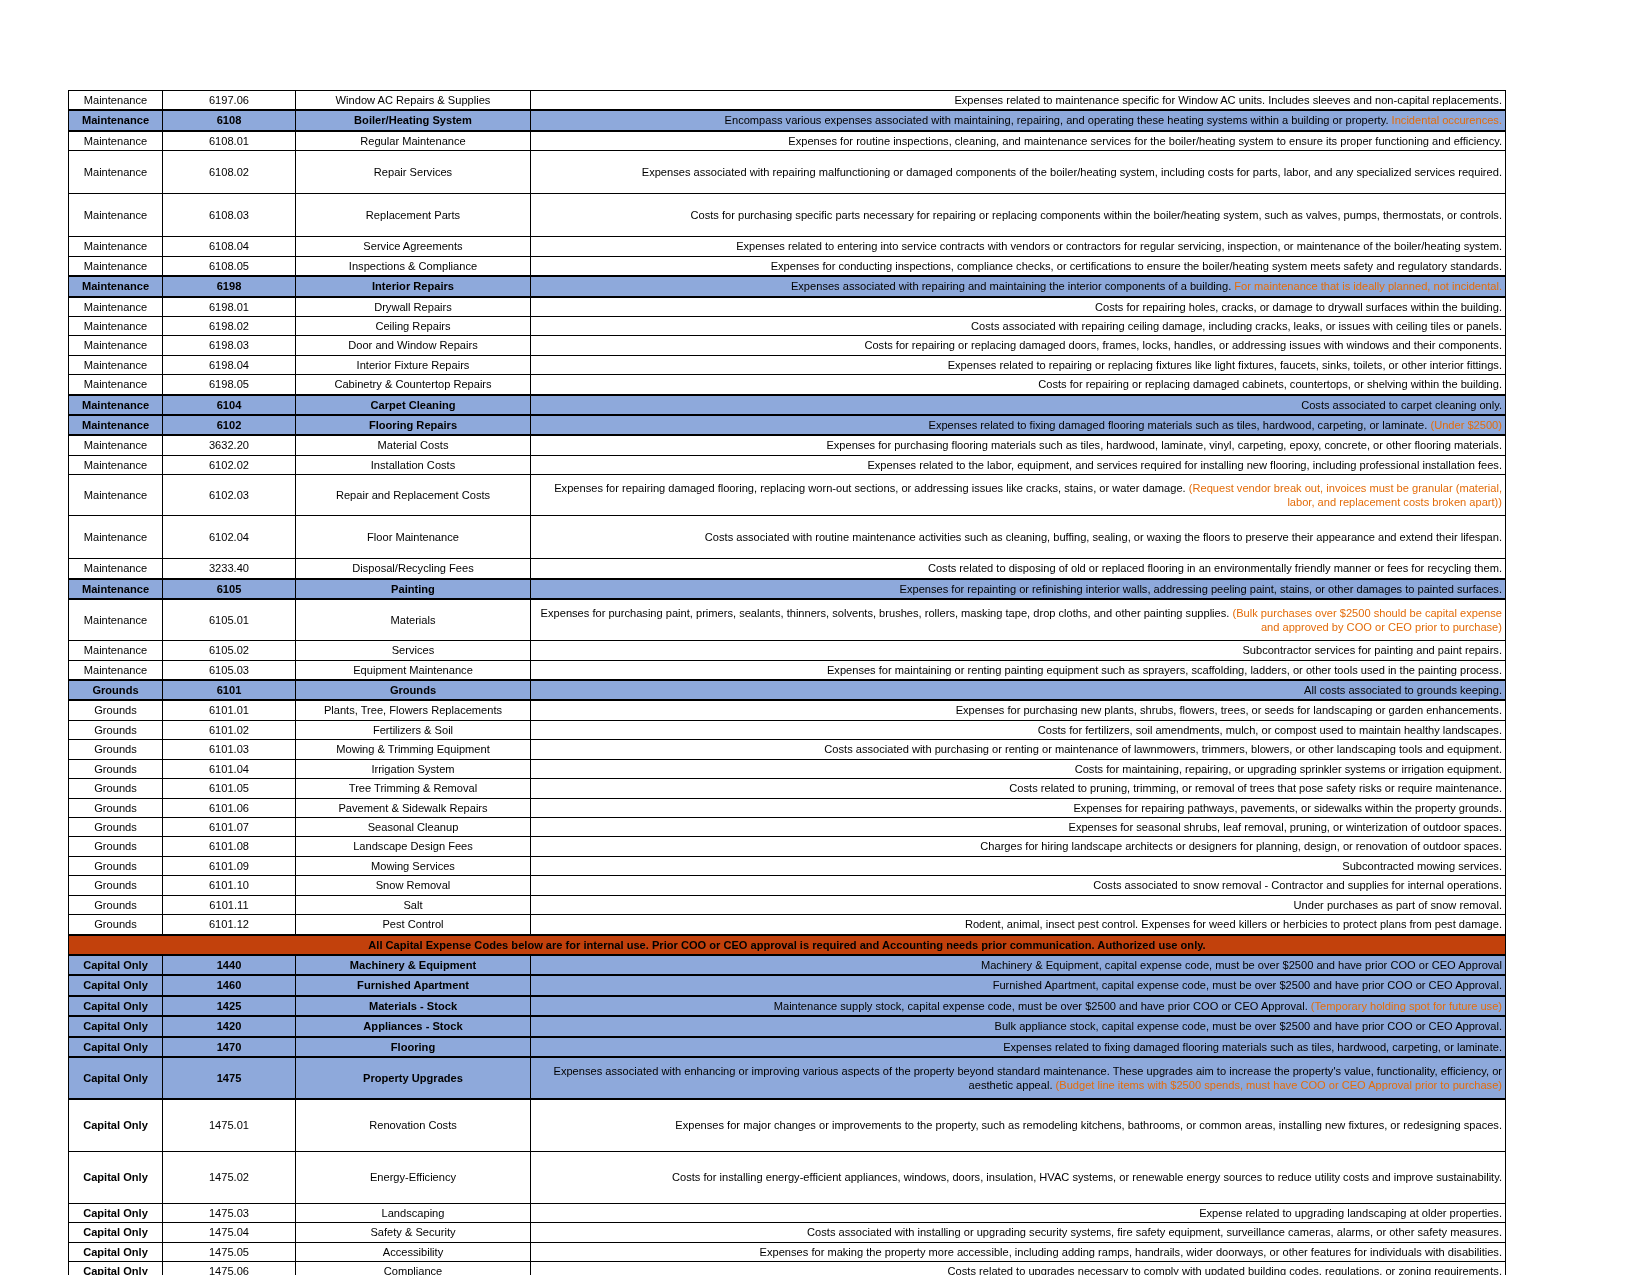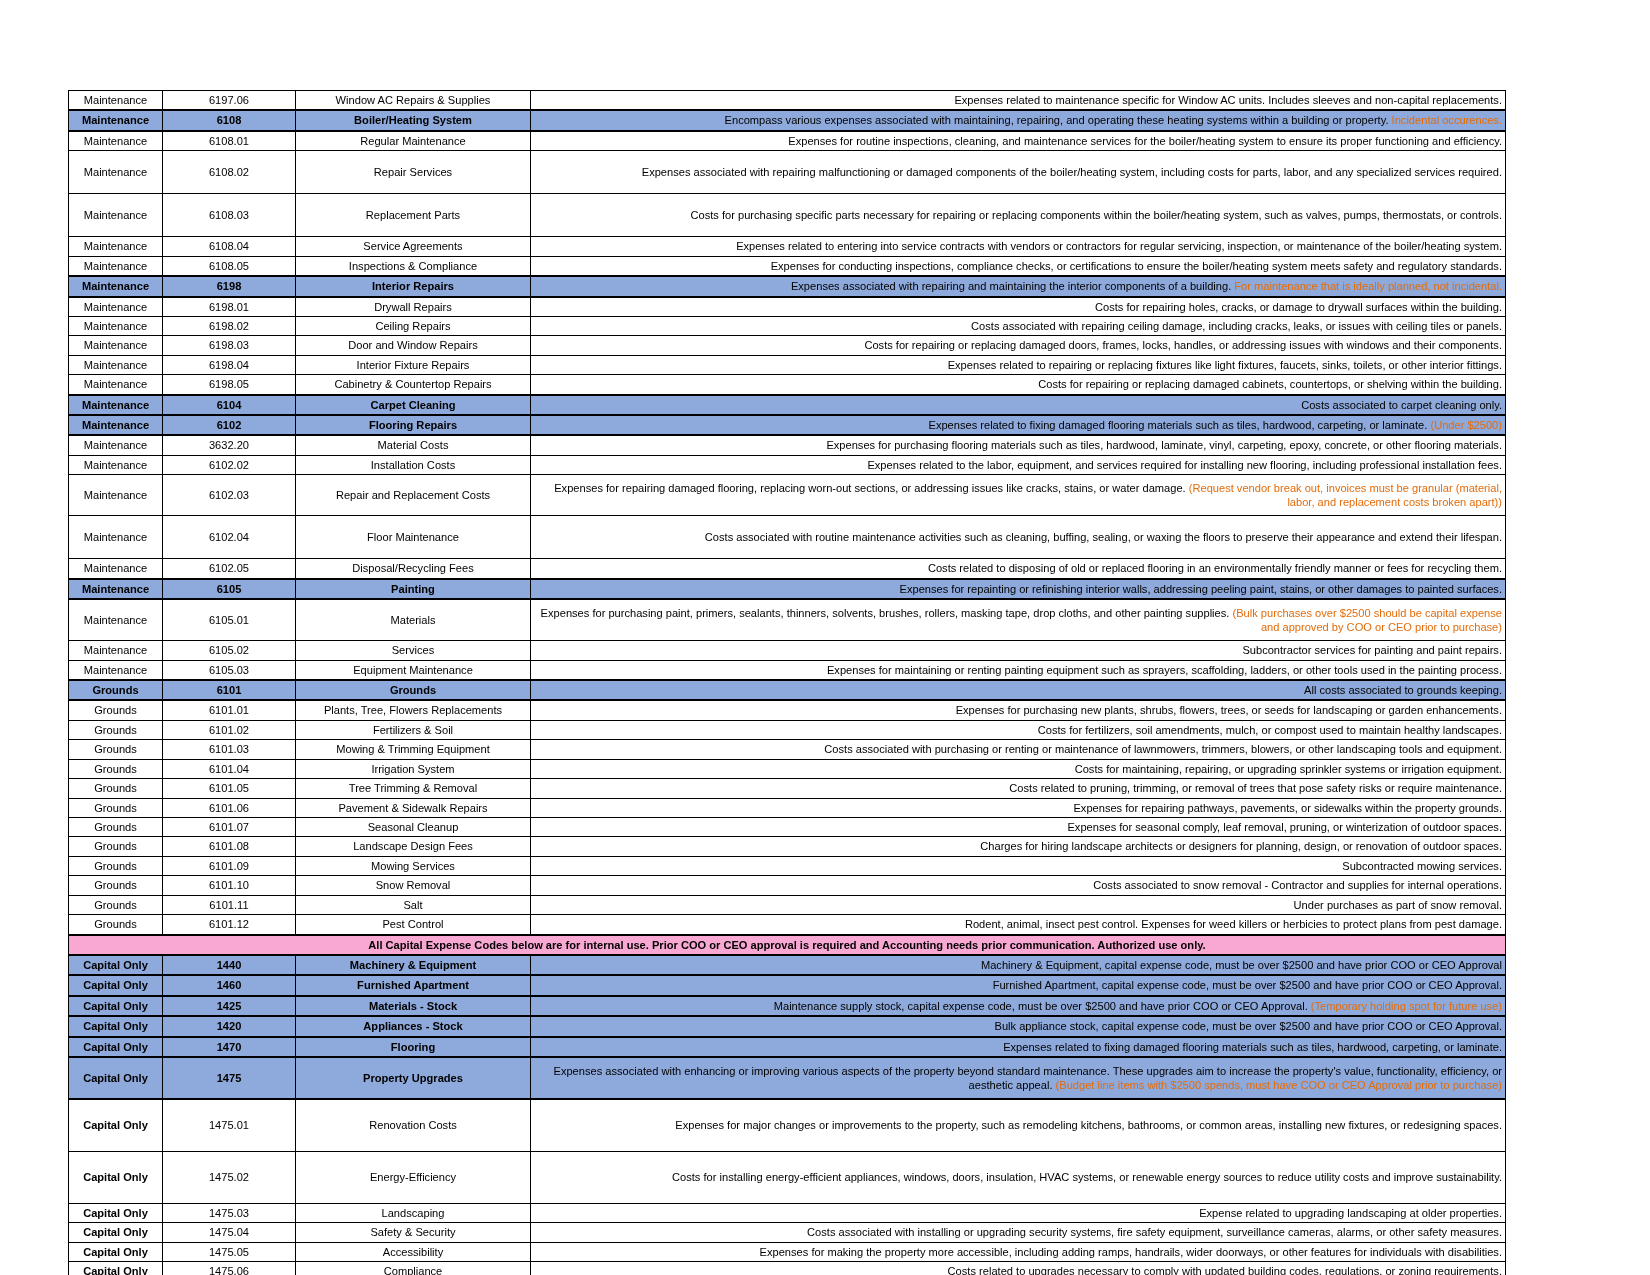--- a/index.html
+++ b/index.html
@@ -60,21 +60,21 @@
     background: #8EA9DB;
     font-weight: bold;
     border-top: 2px solid #000000;
     border-bottom: 2px solid #000000;
   }
   tr.capital-head > td.desc { font-weight: normal; }
 
   tr.capital-sub > td.cat { font-weight: bold; }
 
   tr.banner-row > td {
-    background: #f9a8d4;
+    background: #c2410c;
     font-weight: bold;
     text-align: center;
     border-top: 2px solid #000000;
     border-bottom: 2px solid #000000;
     border-left: 1px solid #000000;
     border-right: 1px solid #000000;
     padding: 2px 16px;
   }
 
   .note { color: #E36C0A; }
@@ -205,21 +205,21 @@
           <td class="desc"><span>Expenses for repairing damaged flooring, replacing worn-out sections, or addressing issues like cracks, stains, or water damage.</span> <span class="note">(Request vendor break out, invoices must be granular (material, labor, and replacement costs broken apart))</span></td>
         </tr>
         <tr class="tall">
           <td class="cat">Maintenance</td>
           <td class="code">6102.04</td>
           <td class="name">Floor Maintenance</td>
           <td class="desc"><span>Costs associated with routine maintenance activities such as cleaning, buffing, sealing, or waxing the floors to preserve their appearance and extend their lifespan.</span></td>
         </tr>
         <tr>
           <td class="cat">Maintenance</td>
-          <td class="code">6102.05</td>
+          <td class="code">3233.40</td>
           <td class="name">Disposal/Recycling Fees</td>
           <td class="desc"><span>Costs related to disposing of old or replaced flooring in an environmentally friendly manner or fees for recycling them.</span></td>
         </tr>
         <tr class="header-row">
           <td class="cat">Maintenance</td>
           <td class="code">6105</td>
           <td class="name">Painting</td>
           <td class="desc"><span>Expenses for repainting or refinishing interior walls, addressing peeling paint, stains, or other damages to painted surfaces.</span></td>
         </tr>
         <tr class="two-line">
@@ -279,21 +279,21 @@
         <tr>
           <td class="cat">Grounds</td>
           <td class="code">6101.06</td>
           <td class="name">Pavement &amp; Sidewalk Repairs</td>
           <td class="desc"><span>Expenses for repairing pathways, pavements, or sidewalks within the property grounds.</span></td>
         </tr>
         <tr>
           <td class="cat">Grounds</td>
           <td class="code">6101.07</td>
           <td class="name">Seasonal Cleanup</td>
-          <td class="desc"><span>Expenses for seasonal comply, leaf removal, pruning, or winterization of outdoor spaces.</span></td>
+          <td class="desc"><span>Expenses for seasonal shrubs, leaf removal, pruning, or winterization of outdoor spaces.</span></td>
         </tr>
         <tr>
           <td class="cat">Grounds</td>
           <td class="code">6101.08</td>
           <td class="name">Landscape Design Fees</td>
           <td class="desc"><span>Charges for hiring landscape architects or designers for planning, design, or renovation of outdoor spaces.</span></td>
         </tr>
         <tr>
           <td class="cat">Grounds</td>
           <td class="code">6101.09</td>

